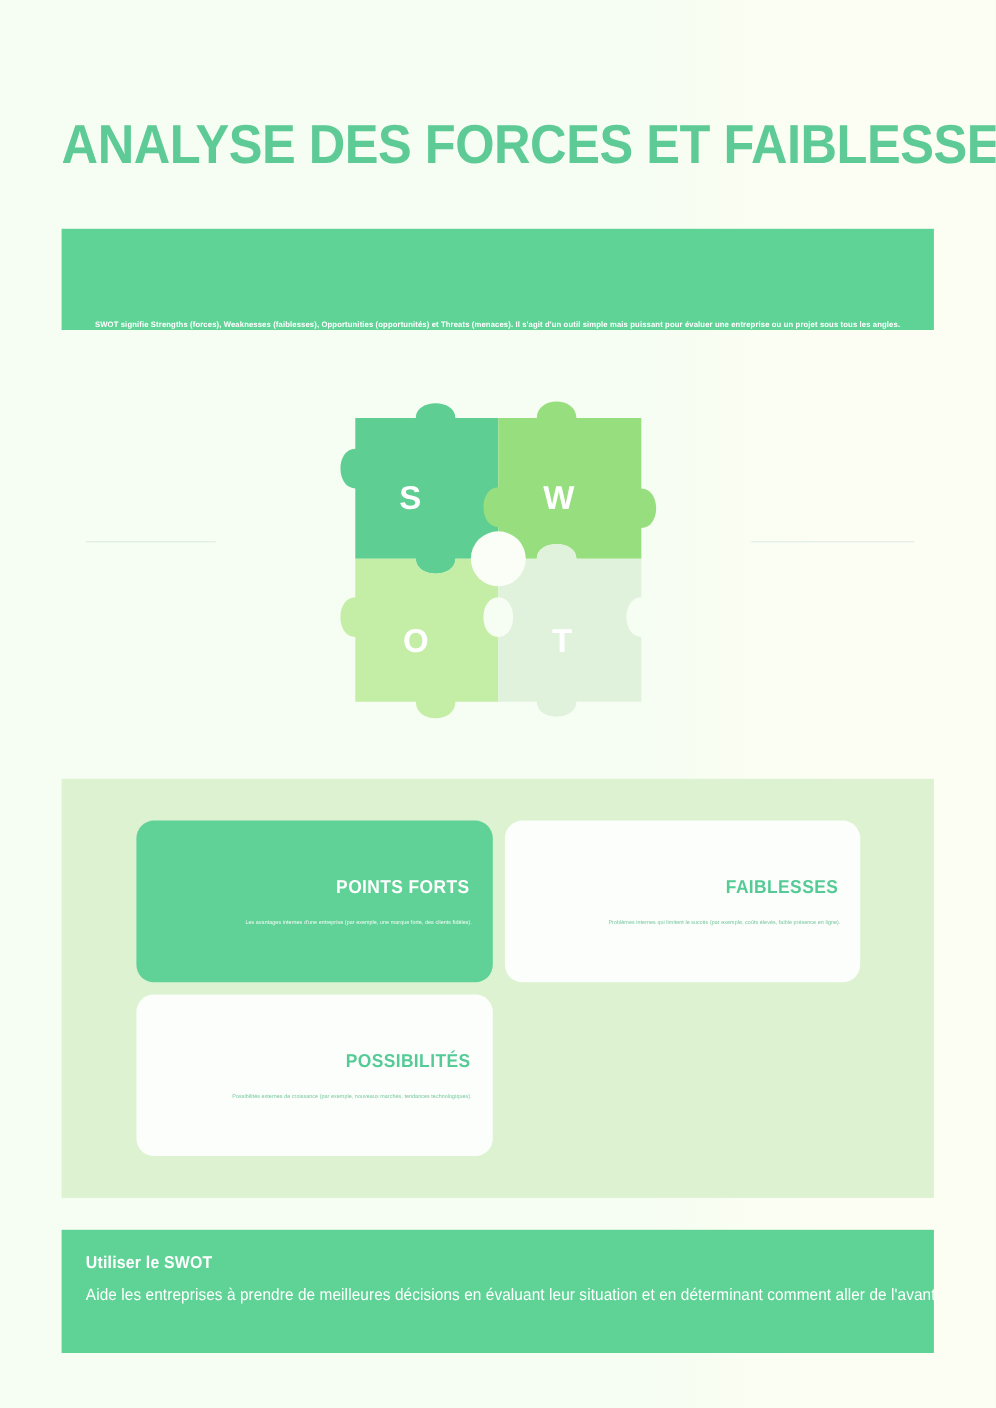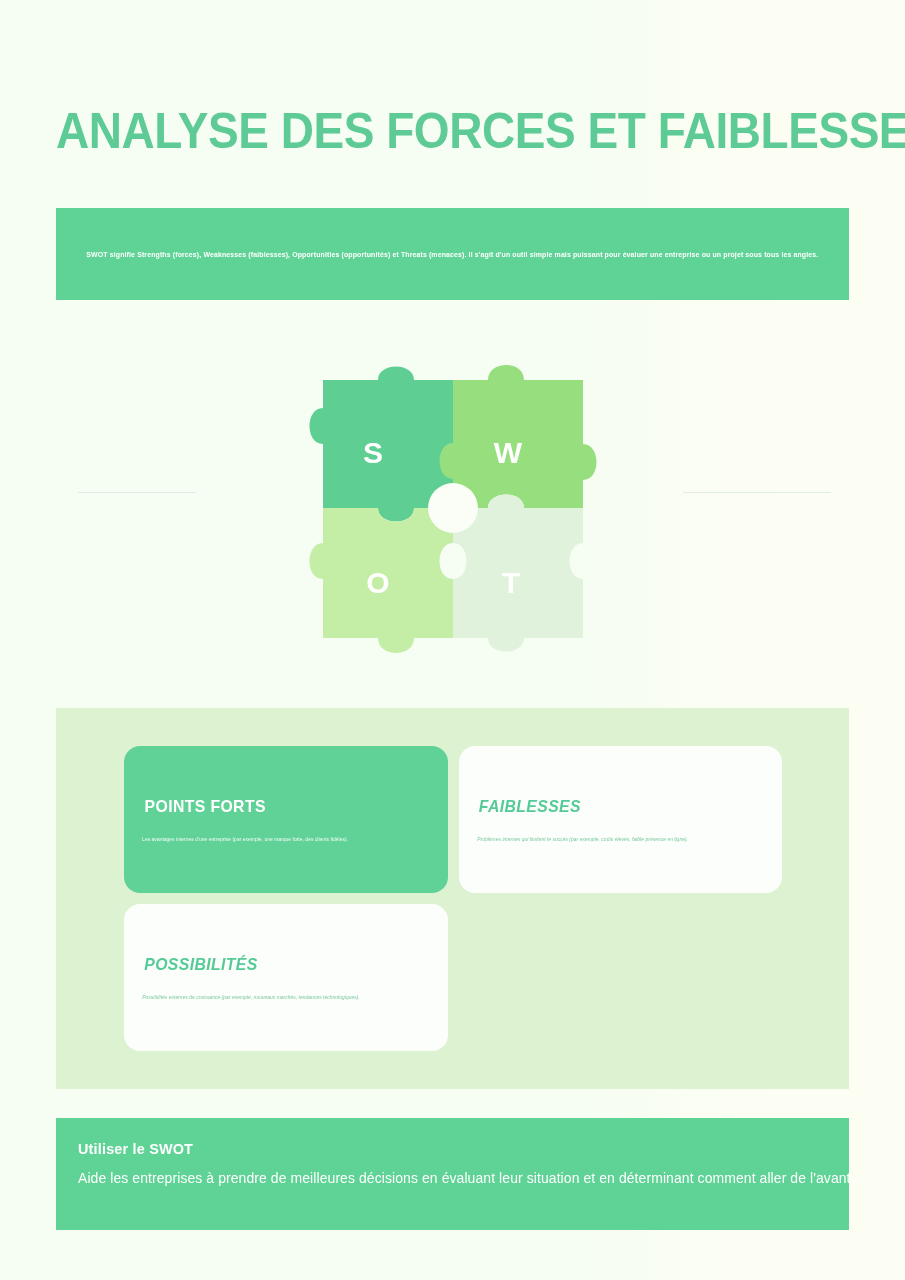--- a/index.html
+++ b/index.html
@@ -52,21 +52,21 @@
 
   
   .intro-banner {
     position: absolute;
     left: 56px;
     top: 208px;
     width: 793px;
     height: 92px;
     background: #5fd396;
     display: flex;
-    align-items: center;
+    align-items: flex-end;
     justify-content: center;
     box-sizing: border-box;
     padding: 0 18px;
   }
   .intro-text {
     color: #ffffff;
     font-size: 7.2px;
     line-height: 11px;
     font-weight: bold;
     text-align: center;
@@ -123,31 +123,30 @@
     display: grid;
     grid-template-columns: 1fr 1fr;
     grid-template-rows: 1fr 1fr;
     column-gap: 11px;
     row-gap: 11px;
   }
   .card {
     border-radius: 16px;
     display: flex;
     flex-direction: column;
-    align-items: flex-start;
+    align-items: flex-end;
     justify-content: center;
     box-sizing: border-box;
     padding: 0 16px;
   }
   .card.filled {
     background: #61d297;
   }
   .card.plain {
     background: #fcfefb;
-    font-style: italic;
   }
   .card-title {
     font-family: "Liberation Sans Narrow", "Liberation Sans", sans-serif;
     font-weight: bold;
     font-size: 17px;
     letter-spacing: 0.4px;
     transform: scaleX(0.93);
     margin: 0 0 18px 0;
   }
   .card.filled .card-title { color: #ffffff; }

